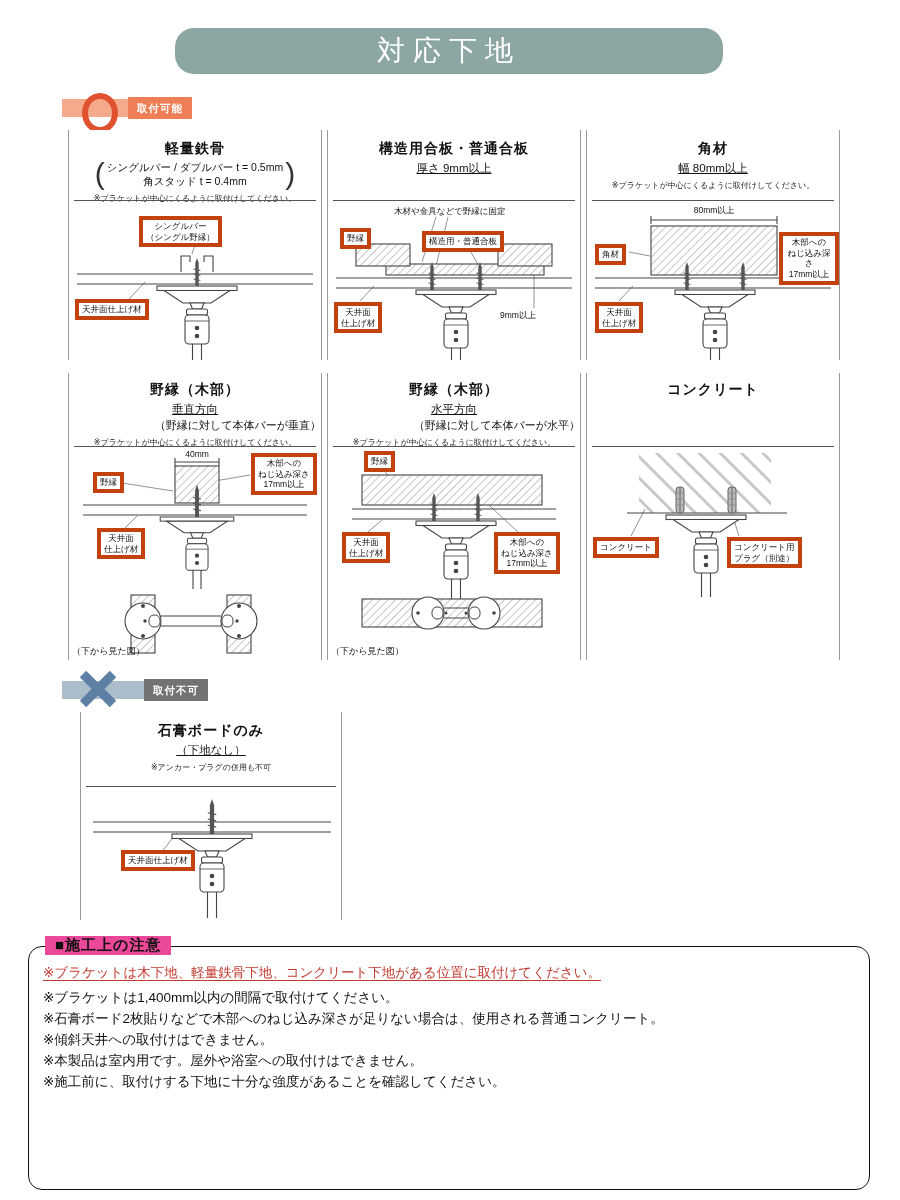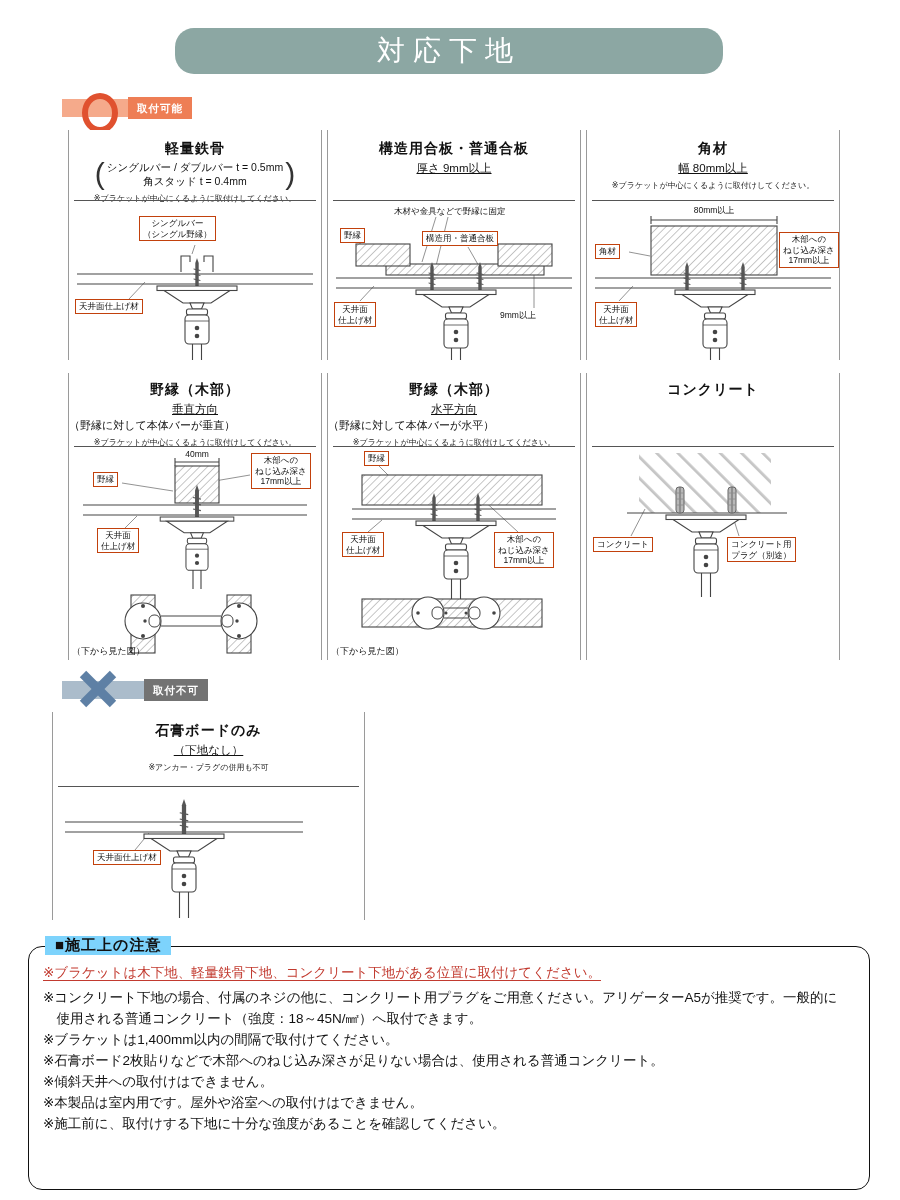--- a/index.html
+++ b/index.html
@@ -13,44 +13,44 @@
   .badge-label{position:absolute;right:0;top:-2px;height:22px;line-height:22px;padding:0 9px;color:#fff;font-size:10.5px;font-weight:bold;letter-spacing:1px;}
   .badge-ok .badge-label{background:#EE7E55;}
   .badge-ng{top:681px;left:62px;width:146px;background:#ABBCCB;}
   .badge-ng .badge-label{background:#737373;}
   .ng-x{position:absolute;left:14px;top:-14px;}
   
   .panel{position:absolute;width:254px;border-left:1px solid #9a9a9a;border-right:1px solid #9a9a9a;background:#fff;box-sizing:border-box;}
   .r1{top:130px;height:230px;}
   .r2{top:373px;height:287px;}
   .p1{left:68px;} .p2{left:327px;} .p3{left:586px;}
-  .p7{top:712px;height:208px;left:52px;width:313px;}
+  .p7{top:712px;height:208px;left:80px;width:262px;}
   .ttl{font-size:14px;font-weight:bold;text-align:center;margin:10px 0 0;letter-spacing:1px;}
   .r2 .ttl{margin-top:8px;}
   .ttl-lone{margin-top:28px;}
   .sub{font-size:11.5px;text-align:center;margin-top:3px;text-decoration:underline;}
-  .paren-line{font-size:11px;text-align:left;margin-top:1px;}
+  .paren-line{font-size:11px;text-align:right;margin-top:1px;}
   .pnote{font-size:8px;text-align:center;margin-top:4px;color:#222;}
   .paren-block{display:flex;justify-content:center;align-items:center;margin-top:1px;}
   .bigparen{font-size:30px;font-weight:200;color:#333;line-height:1;padding:0 2px;}
   .paren-lines div{font-size:10.5px;text-align:center;line-height:1.35;}
   .rule{position:absolute;left:5px;right:5px;border-top:1.5px solid #555;}
   .r1 .rule{top:70px;} .r2 .rule{top:73px;} .p7 .rule{top:74px;}
   .diagram{position:absolute;left:0;right:0;}
   .r1 .diagram{top:74px;height:156px;} .r2 .diagram{top:76px;height:211px;} .p7 .diagram{top:78px;height:130px;}
   .diagram svg{position:absolute;left:0;top:0;}
-  .dlabel{position:absolute;border:1px solid #c2410c;background:#fff;font-size:8.5px;line-height:1.25;padding:1px 3px;
+  .dlabel{position:absolute;border:4px solid #c2410c;background:#fff;font-size:8.5px;line-height:1.25;padding:1px 3px;
     white-space:pre-line;text-align:center;color:#111;}
   .dtext{position:absolute;font-size:8.5px;color:#111;white-space:pre-line;}
   .caption{position:absolute;font-size:9px;color:#111;}
   .ln{stroke:#444;stroke-width:1.1;fill:none;}
   .ld{stroke:#777;stroke-width:0.8;fill:none;}
   
   .notes{position:absolute;left:28px;top:946px;width:842px;height:244px;border:1.5px solid #111;border-radius:14px;box-sizing:border-box;}
-  .notes-title{position:absolute;top:-11px;left:16px;background:#7dd3fc;padding:0 10px;font-size:15px;font-weight:bold;letter-spacing:1px;}
+  .notes-title{position:absolute;top:-11px;left:16px;background:#ec4899;padding:0 10px;font-size:15px;font-weight:bold;letter-spacing:1px;}
   .notes-body{padding:15px 10px 0 14px;font-size:13.5px;line-height:21px;}
   .nl{white-space:pre-line;}
   .nl.red{color:#C23A2F;text-decoration:underline;text-underline-offset:3px;margin-bottom:4px;}
 </style>
 </head>
 <body>
 
 <svg width="0" height="0" style="position:absolute" aria-hidden="true">
   <defs>
     <g id="bk">
@@ -322,21 +322,19 @@
       <path class="ln" d="M126.5,102 V128 M135.5,102 V128"></path>
     </svg>
     <div class="dlabel" style="left:40px;top:60px;">天井面仕上げ材</div>
   </div>
 </section>
 
 <div class="notes">
   <div class="notes-title">■施工上の注意</div>
   <div class="notes-body">
     <div class="nl red">※ブラケットは木下地、軽量鉄骨下地、コンクリート下地がある位置に取付けてください。</div>
-    <div class="nl">※コンクリート下地の場合、付属のネジの他に、コンクリート用プラグをご用意ください。アリゲーターA5が推奨です。一般的に
-　使用される普通コンクリート（強度：18～45N/㎟）へ取付できます。</div>
     <div class="nl">※ブラケットは1,400mm以内の間隔で取付けてください。</div>
     <div class="nl">※石膏ボード2枚貼りなどで木部へのねじ込み深さが足りない場合は、使用される普通コンクリート。</div>
     <div class="nl">※傾斜天井への取付けはできません。</div>
     <div class="nl">※本製品は室内用です。屋外や浴室への取付けはできません。</div>
     <div class="nl">※施工前に、取付けする下地に十分な強度があることを確認してください。</div>
   </div>
 </div>
 
 </body></html>

